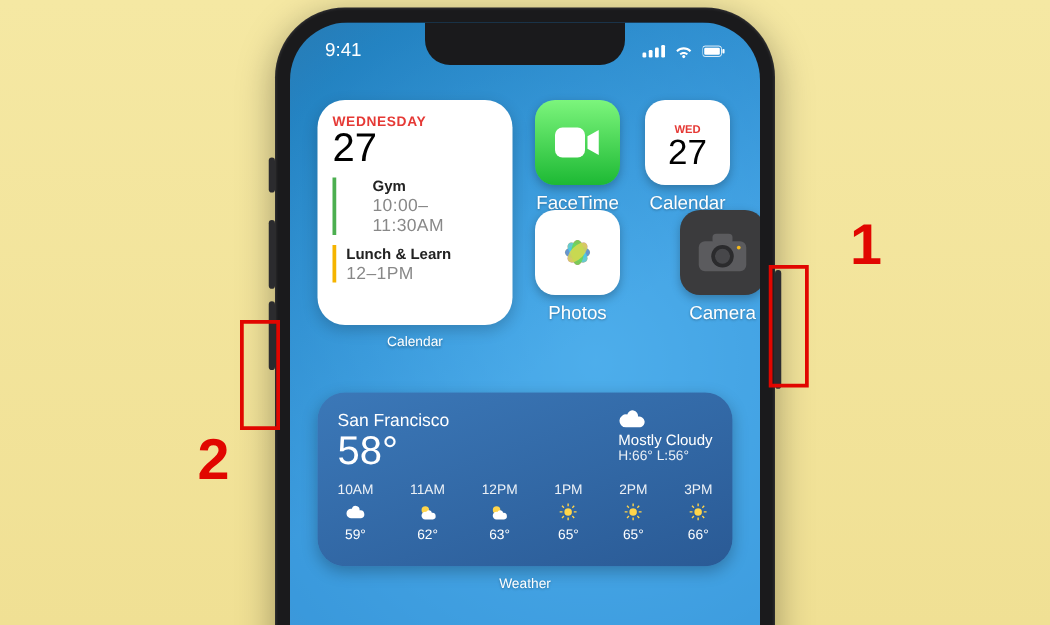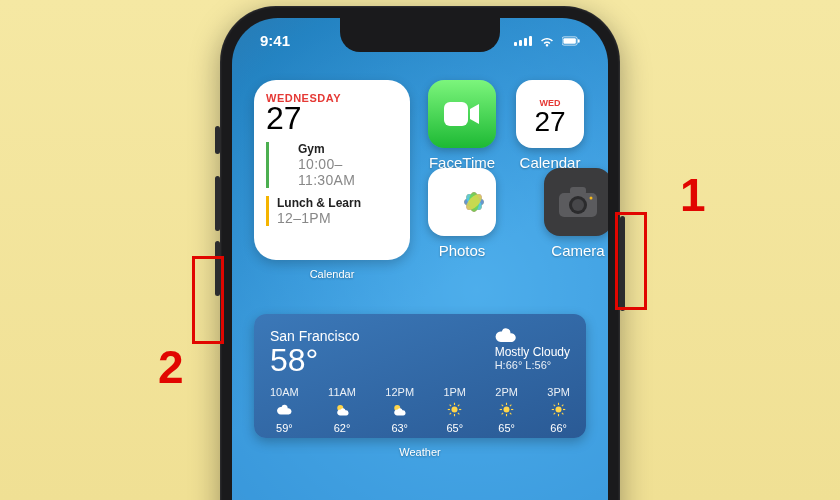--- a/index.html
+++ b/index.html
@@ -58,21 +58,21 @@
 
   
   .statusbar {
     position: absolute;
     top: 10px; left: 0; right: 0;
     display: flex;
     justify-content: space-between;
     padding: 4px 28px 0 28px;
     color: #fff;
     font-size: 15px;
-    font-weight: 700;
+    font-weight: 400;
     z-index: 40;
   }
   .status-icons { display: flex; gap: 6px; align-items: center; }
   .bars { display: inline-flex; gap: 2px; align-items: flex-end; }
   .bars i { width: 3px; background:#fff; border-radius:1px; display:block; }
   .bars i:nth-child(1){height:4px}.bars i:nth-child(2){height:6px}.bars i:nth-child(3){height:8px}.bars i:nth-child(4){height:10px}
   .wifi-ic, .batt-ic { width:18px; height:12px; }
 
   
   .home {
@@ -96,31 +96,31 @@
   .ev.green { border-color:#4caf50;padding-left:29px; }
   .ev.yellow{ border-color:#f5b400; }
   .ev .t { font-size:12px; font-weight:600; color:#222; }
   .ev .tm { font-size:14px; color:#888; letter-spacing:.3px; }
   .apps { display:grid; grid-template-columns:repeat(2,68px); grid-auto-rows:68px; gap:20px 20px; }
   .app { width:68px; height:68px; border-radius:16px; display:flex; align-items:center; justify-content:center; box-shadow:0 3px 8px rgba(0,0,0,.25); position:relative; }
   .app-facetime { background:linear-gradient(180deg,#7cf57c,#1db934); }
   .app-calendar { background:#fff; flex-direction:column; }
   .app-calendar .dw { color:#e53935; font-size:9px; font-weight:700; margin-top:6px;}
   .app-calendar .dn { font-size:28px; font-weight:400; line-height:1; }
-  .app-photos { background:#fff;justify-content:flex-end; }
+  .app-photos { background:#fff; }
   .app-camera { background:#3b3b3d;margin-left:28px; }
   .lbl { position:absolute; top:74px; left:50%; transform:translateX(-50%); color:#fff; font-size:15px; white-space:nowrap; text-shadow:0 1px 2px rgba(0,0,0,.3); }
   .widget-lbl { text-align:center; color:#fff; font-size:11px; margin-top:8px; text-shadow:0 1px 2px rgba(0,0,0,.3); }
 
   
   .weather {
     margin-top: 34px;
     width: 100%;
-    height: 124px;
-    border-radius: 12px;
+    height: 139px;
+    border-radius: 22px;
     background: linear-gradient(160deg,#3b78b8,#2a5a95);
     padding: 14px 16px 10px 16px;
     color:#fff;
     box-shadow: 0 4px 12px rgba(0,0,0,.25);
   }
   .w-top { display:flex; justify-content:space-between; }
   .w-city { font-size:14px; font-weight:500; }
   .w-temp { font-size:32px; font-weight:300; line-height:1; }
   .w-cond { text-align:left; font-size:12px; }
   .w-cond .hl { font-size:11px; opacity:.9; }

